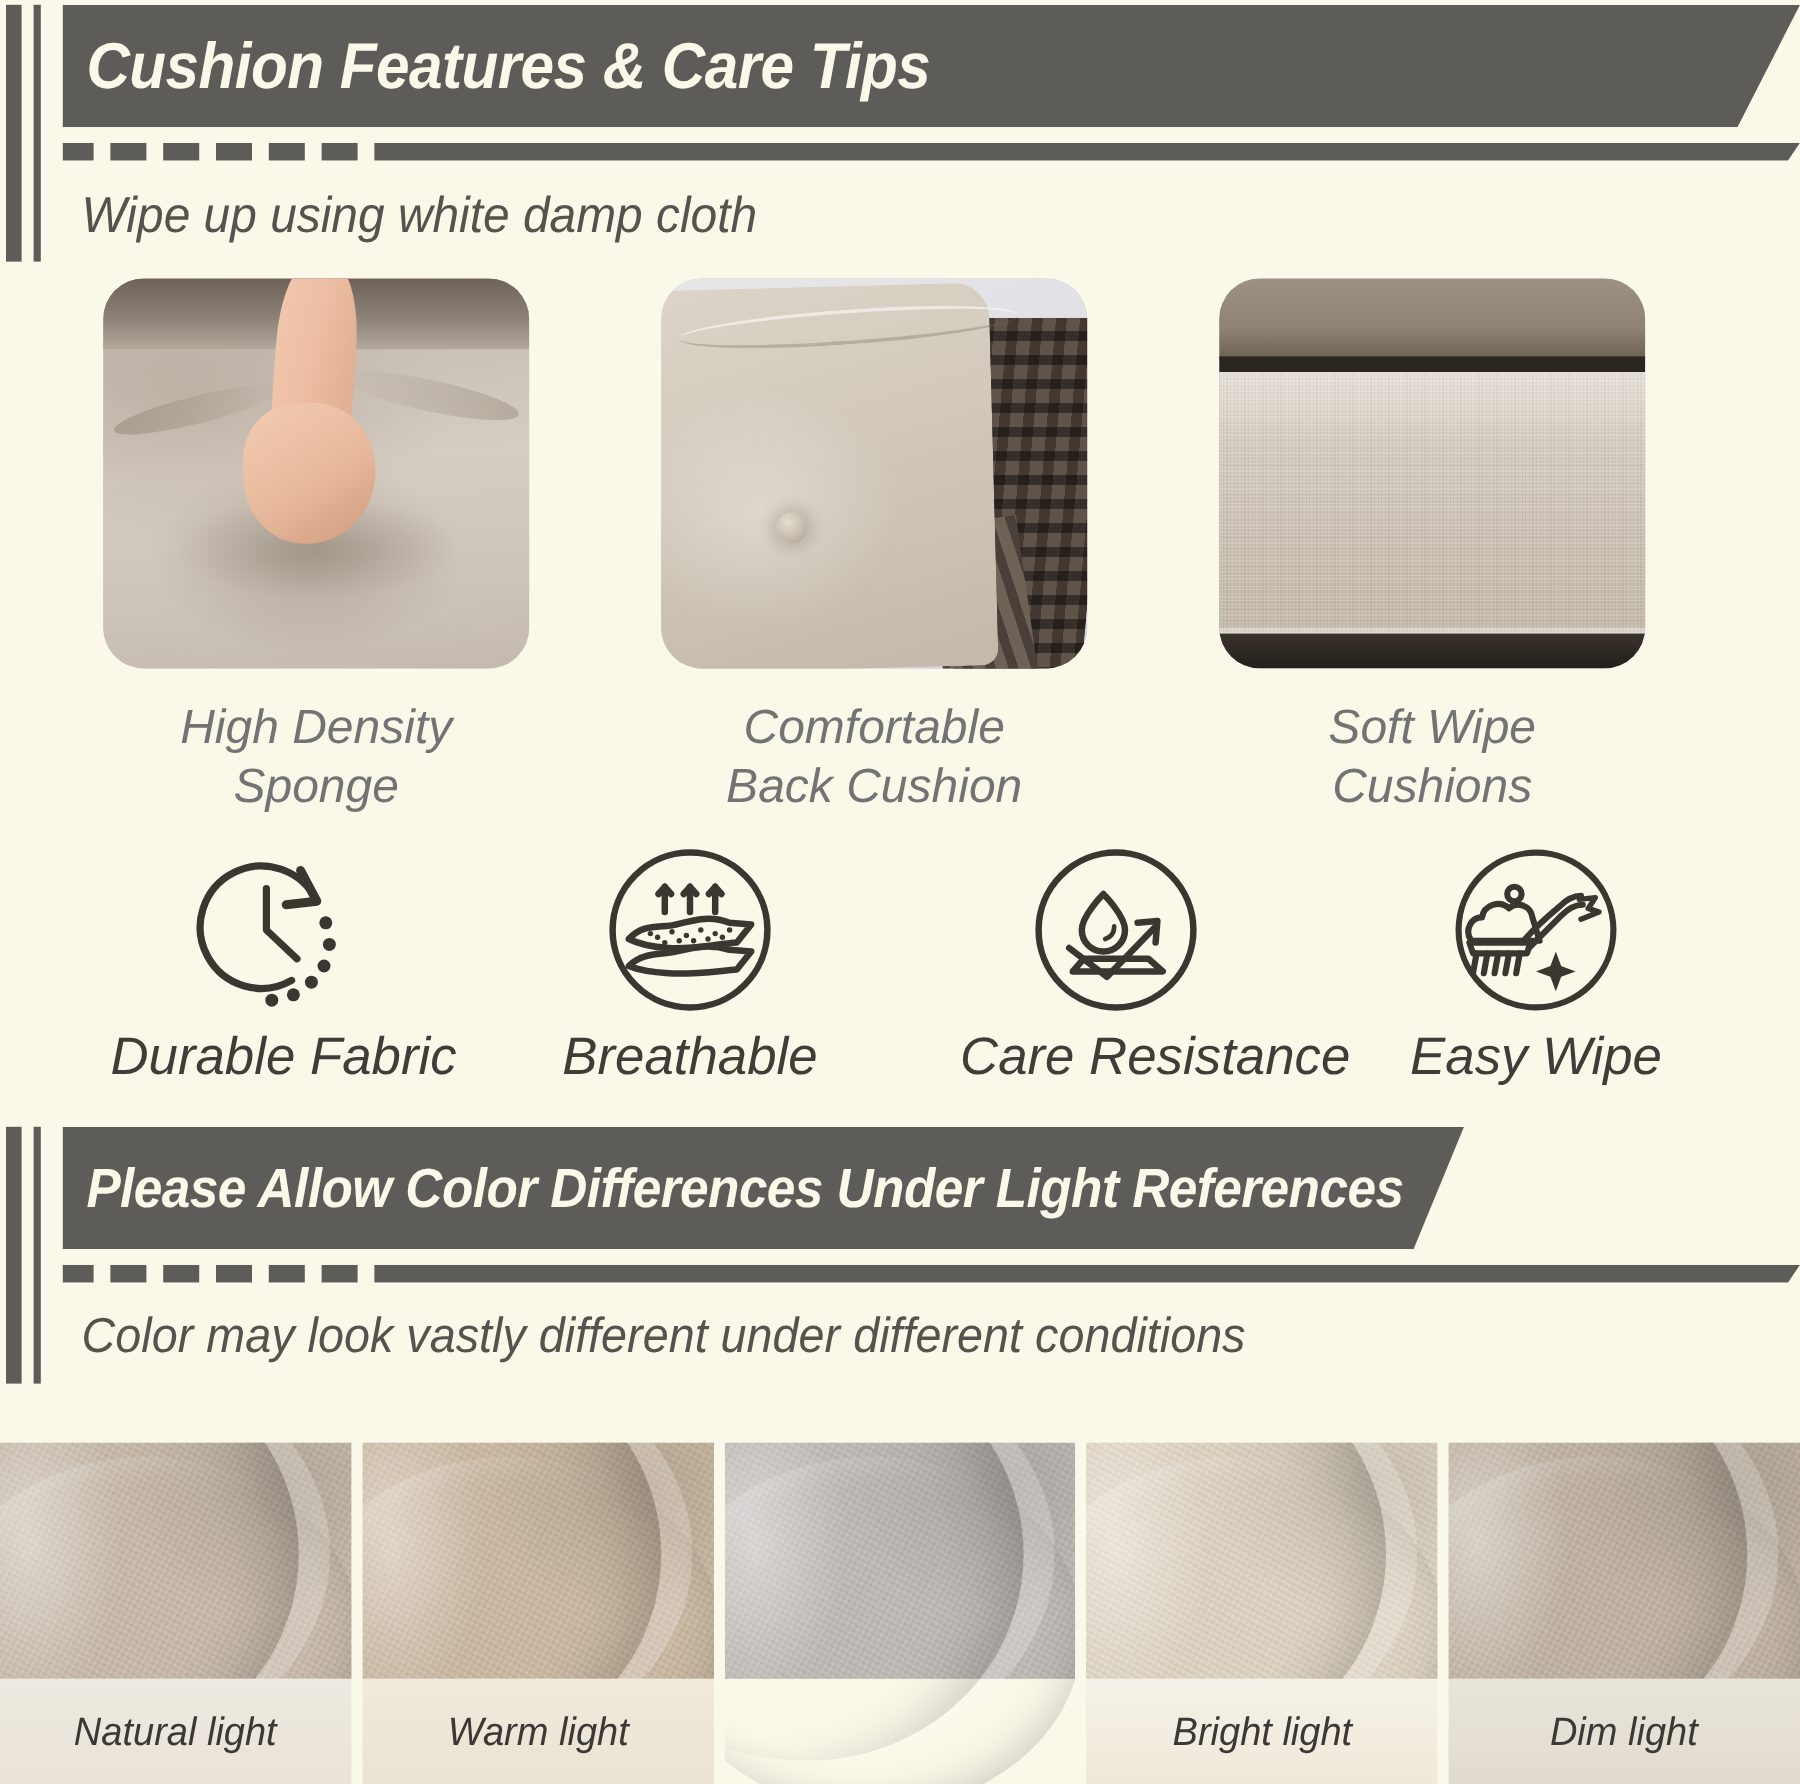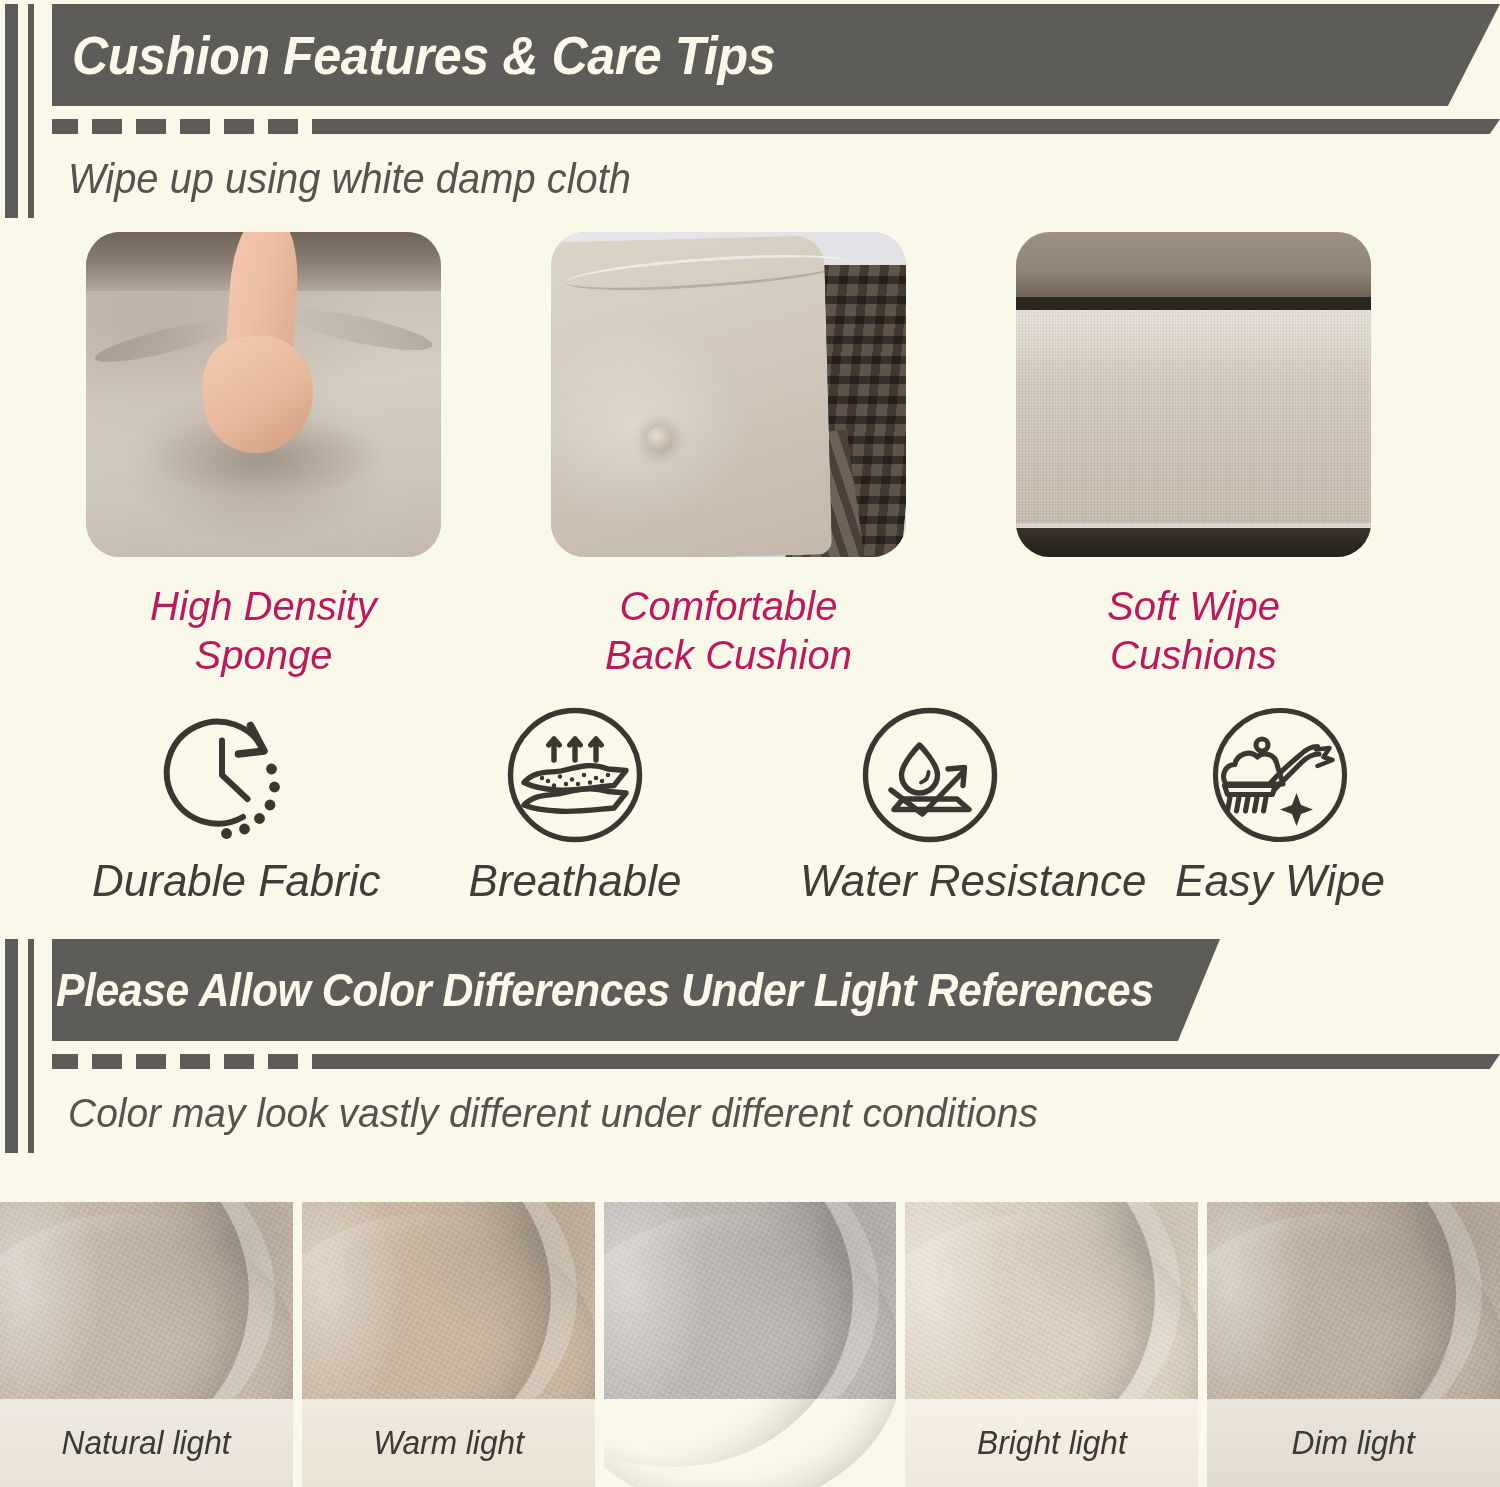--- a/index.html
+++ b/index.html
@@ -170,21 +170,21 @@
     background: linear-gradient(180deg,#3A332C 0%, #241F1A 100%);
   }
   .ph3-seam {
     position: absolute; left:0; right:0; bottom: 9%; height: 5px;
     background: rgba(255,255,255,.38);
   }
 
   .cap {
     position: absolute;
     text-align: center;
-    color: #be185d;
+    color: #737373;
     font-size: 40px;
     line-height: 49px;
   }
 
   
   .icon-item { position: absolute; text-align: center; }
   .icon-box { width: 150px; height: 150px; margin: 0 auto; }
   .icon-label {
     margin-top: 6px;
     color: #403D39;
@@ -360,21 +360,21 @@
       <div class="icon-box">
         <svg viewBox="0 0 100 100" width="150" height="150" fill="none" stroke="#3A3731" stroke-width="3.6" stroke-linecap="round" stroke-linejoin="round">
           <circle cx="50" cy="50" r="43"></circle>
           <path d="M43 30 C43 30 31 42 31 50 A12 12 0 0 0 55 50 C55 42 43 30 43 30 Z"></path>
           <path d="M49 48 C49 52 47 54 44 55" stroke-width="2.6"></path>
           <path d="M24 60 L45 76 L72 48" stroke-width="3.6"></path>
           <path d="M62 46 L73 45 L72 57" stroke-width="3.6"></path>
           <path d="M26 73 L32 66 L68 66 L76 73 Z"></path>
         </svg>
       </div>
-      <div class="icon-label">Water Resistance</div>
+      <div class="icon-label">Care Resistance</div>
     </div>
 
     <div class="icon-item" style="left:1150px;top:700px;width:260px;">
       <div class="icon-box">
         <svg viewBox="0 0 100 100" width="150" height="150" fill="none" stroke="#3A3731" stroke-width="3.4" stroke-linecap="round" stroke-linejoin="round">
           <circle cx="50" cy="50" r="43"></circle>
           <circle cx="38" cy="30" r="4"></circle>
           <path d="M14 56 C10 50 14 43 20 43 C21 36 30 33 35 38 C39 34 47 36 48 43 L52 56 Z"></path>
           <path d="M13 57 L47 57 L45 63 L15 63 Z"></path>
           <path d="M17 63 L15 74 M23 63 L21 74 M29 63 L27 74 M35 63 L33 74 M41 63 L39 74"></path>
@@ -385,21 +385,21 @@
         </svg>
       </div>
       <div class="icon-label">Easy Wipe</div>
     </div>
   </div>
 
   <div class="section" style="top:935px;">
     <div class="rail-thick" style="top:4px;height:214px;"></div>
     <div class="rail-thin" style="top:4px;height:214px;"></div>
 
-    <div class="banner" style="top:4px;width:1168px;clip-path:polygon(0 0, 100% 0, 96.4% 100%, 0 100%);justify-content:center;">
+    <div class="banner" style="top:4px;width:1168px;clip-path:polygon(0 0, 100% 0, 96.4% 100%, 0 100%);">
       <span class="banner-title" style="font-size:46px;">Please Allow Color Differences Under Light References</span>
     </div>
 
     <div class="dashrow" style="top:119px;width:1448px;clip-path:polygon(0 0, 100% 0, 99.3% 100%, 0 100%);">
       <span class="dash" style="width:26px;"></span>
       <span class="dash" style="width:30px;"></span>
       <span class="dash" style="width:30px;"></span>
       <span class="dash" style="width:30px;"></span>
       <span class="dash" style="width:30px;"></span>
       <span class="dash" style="width:30px;"></span>

